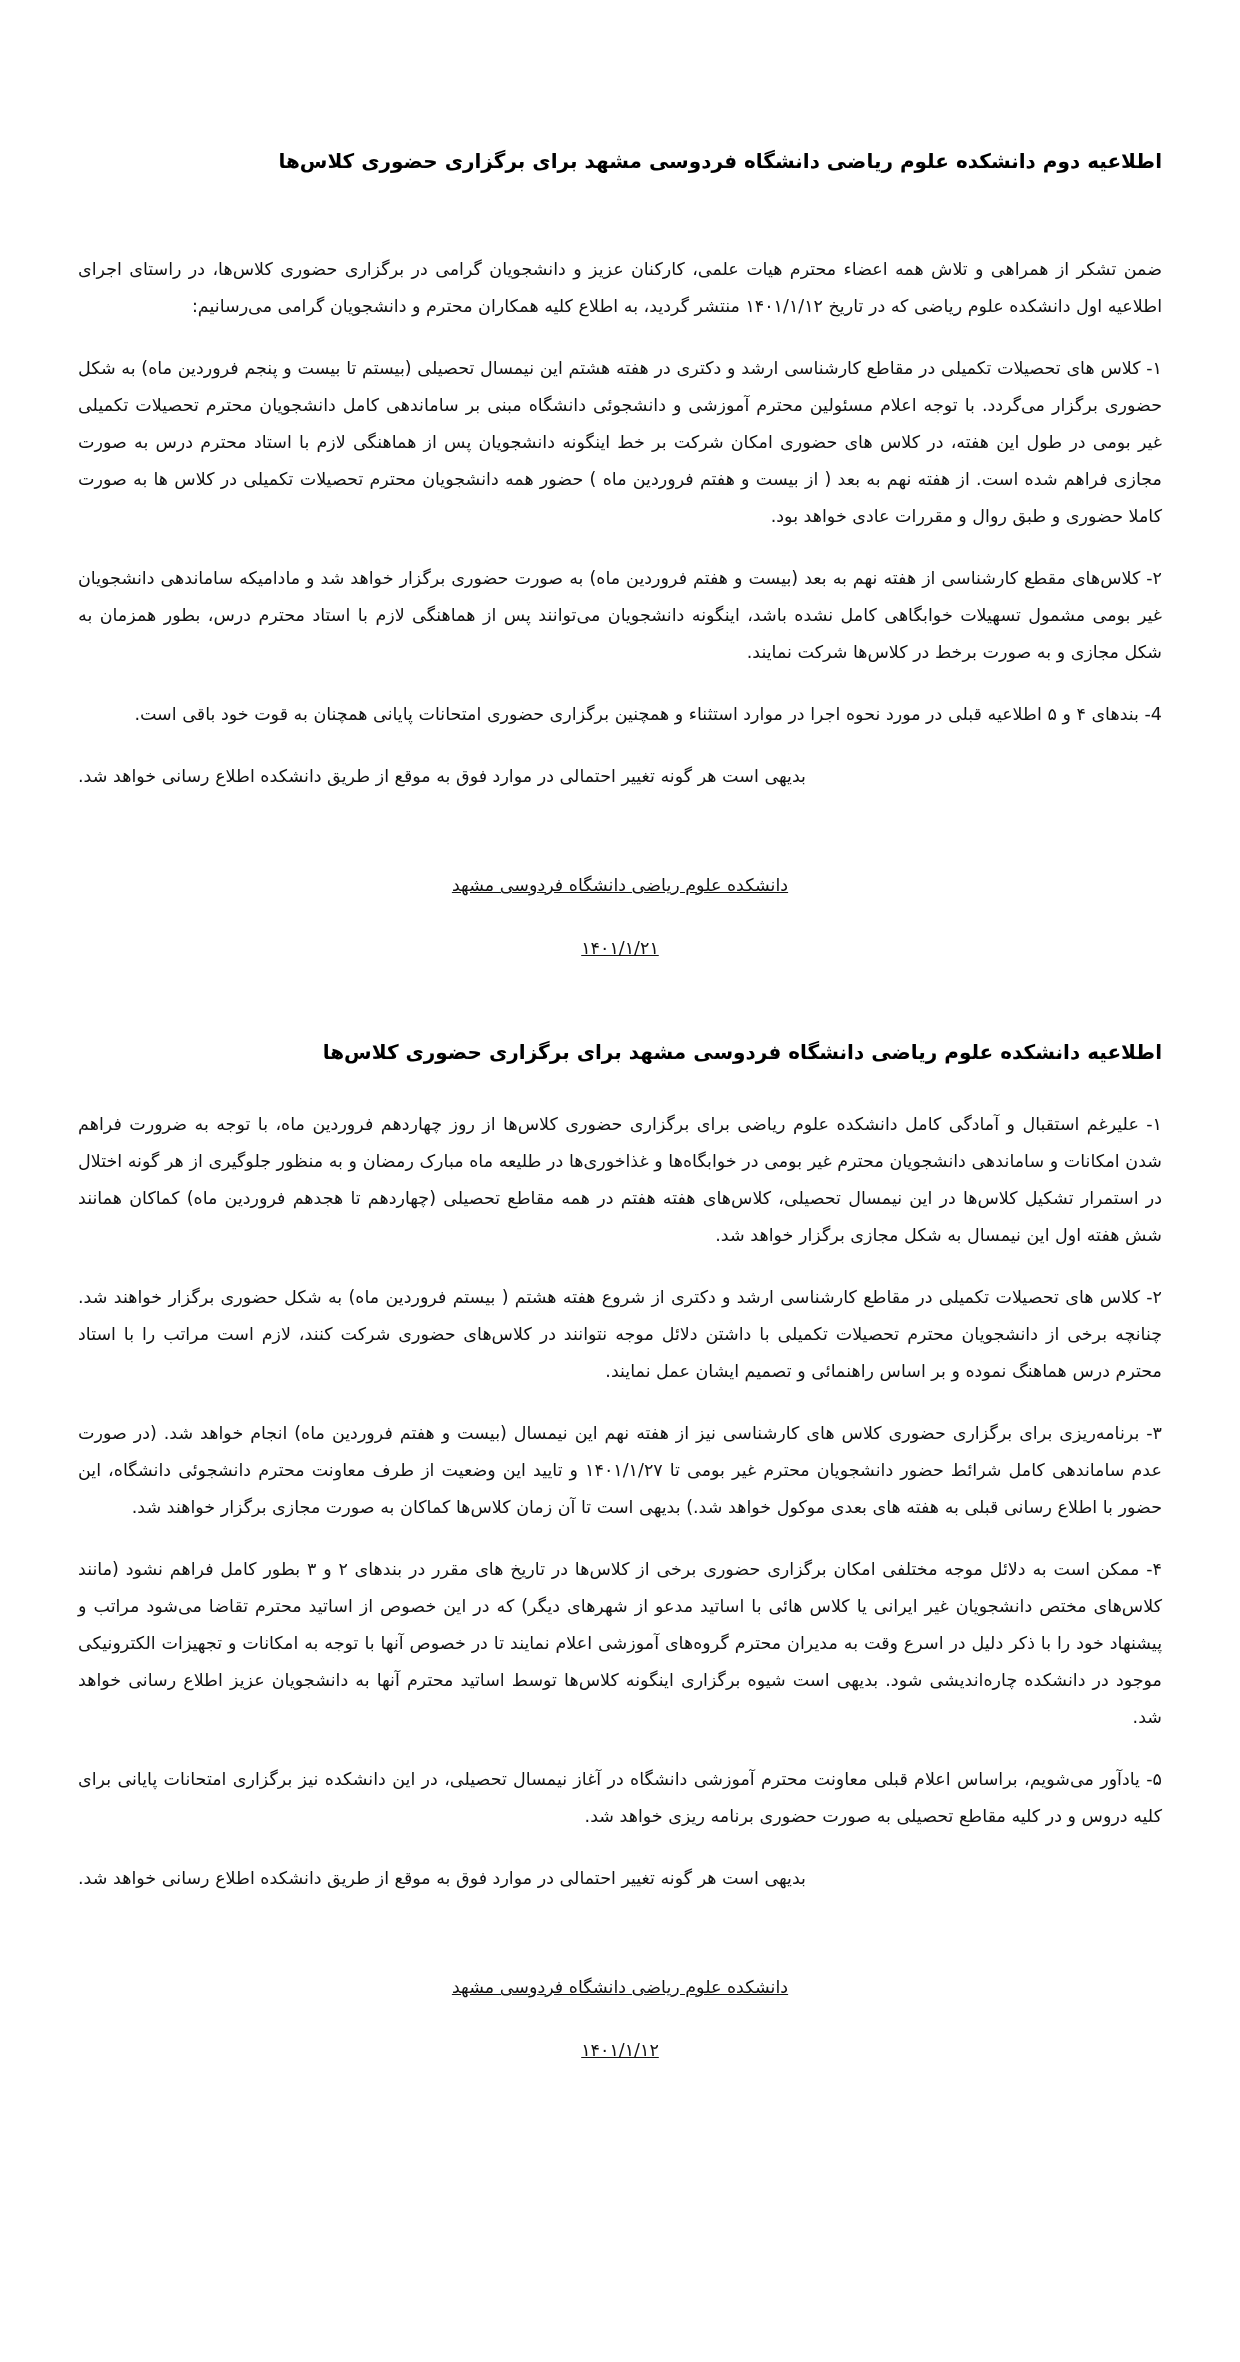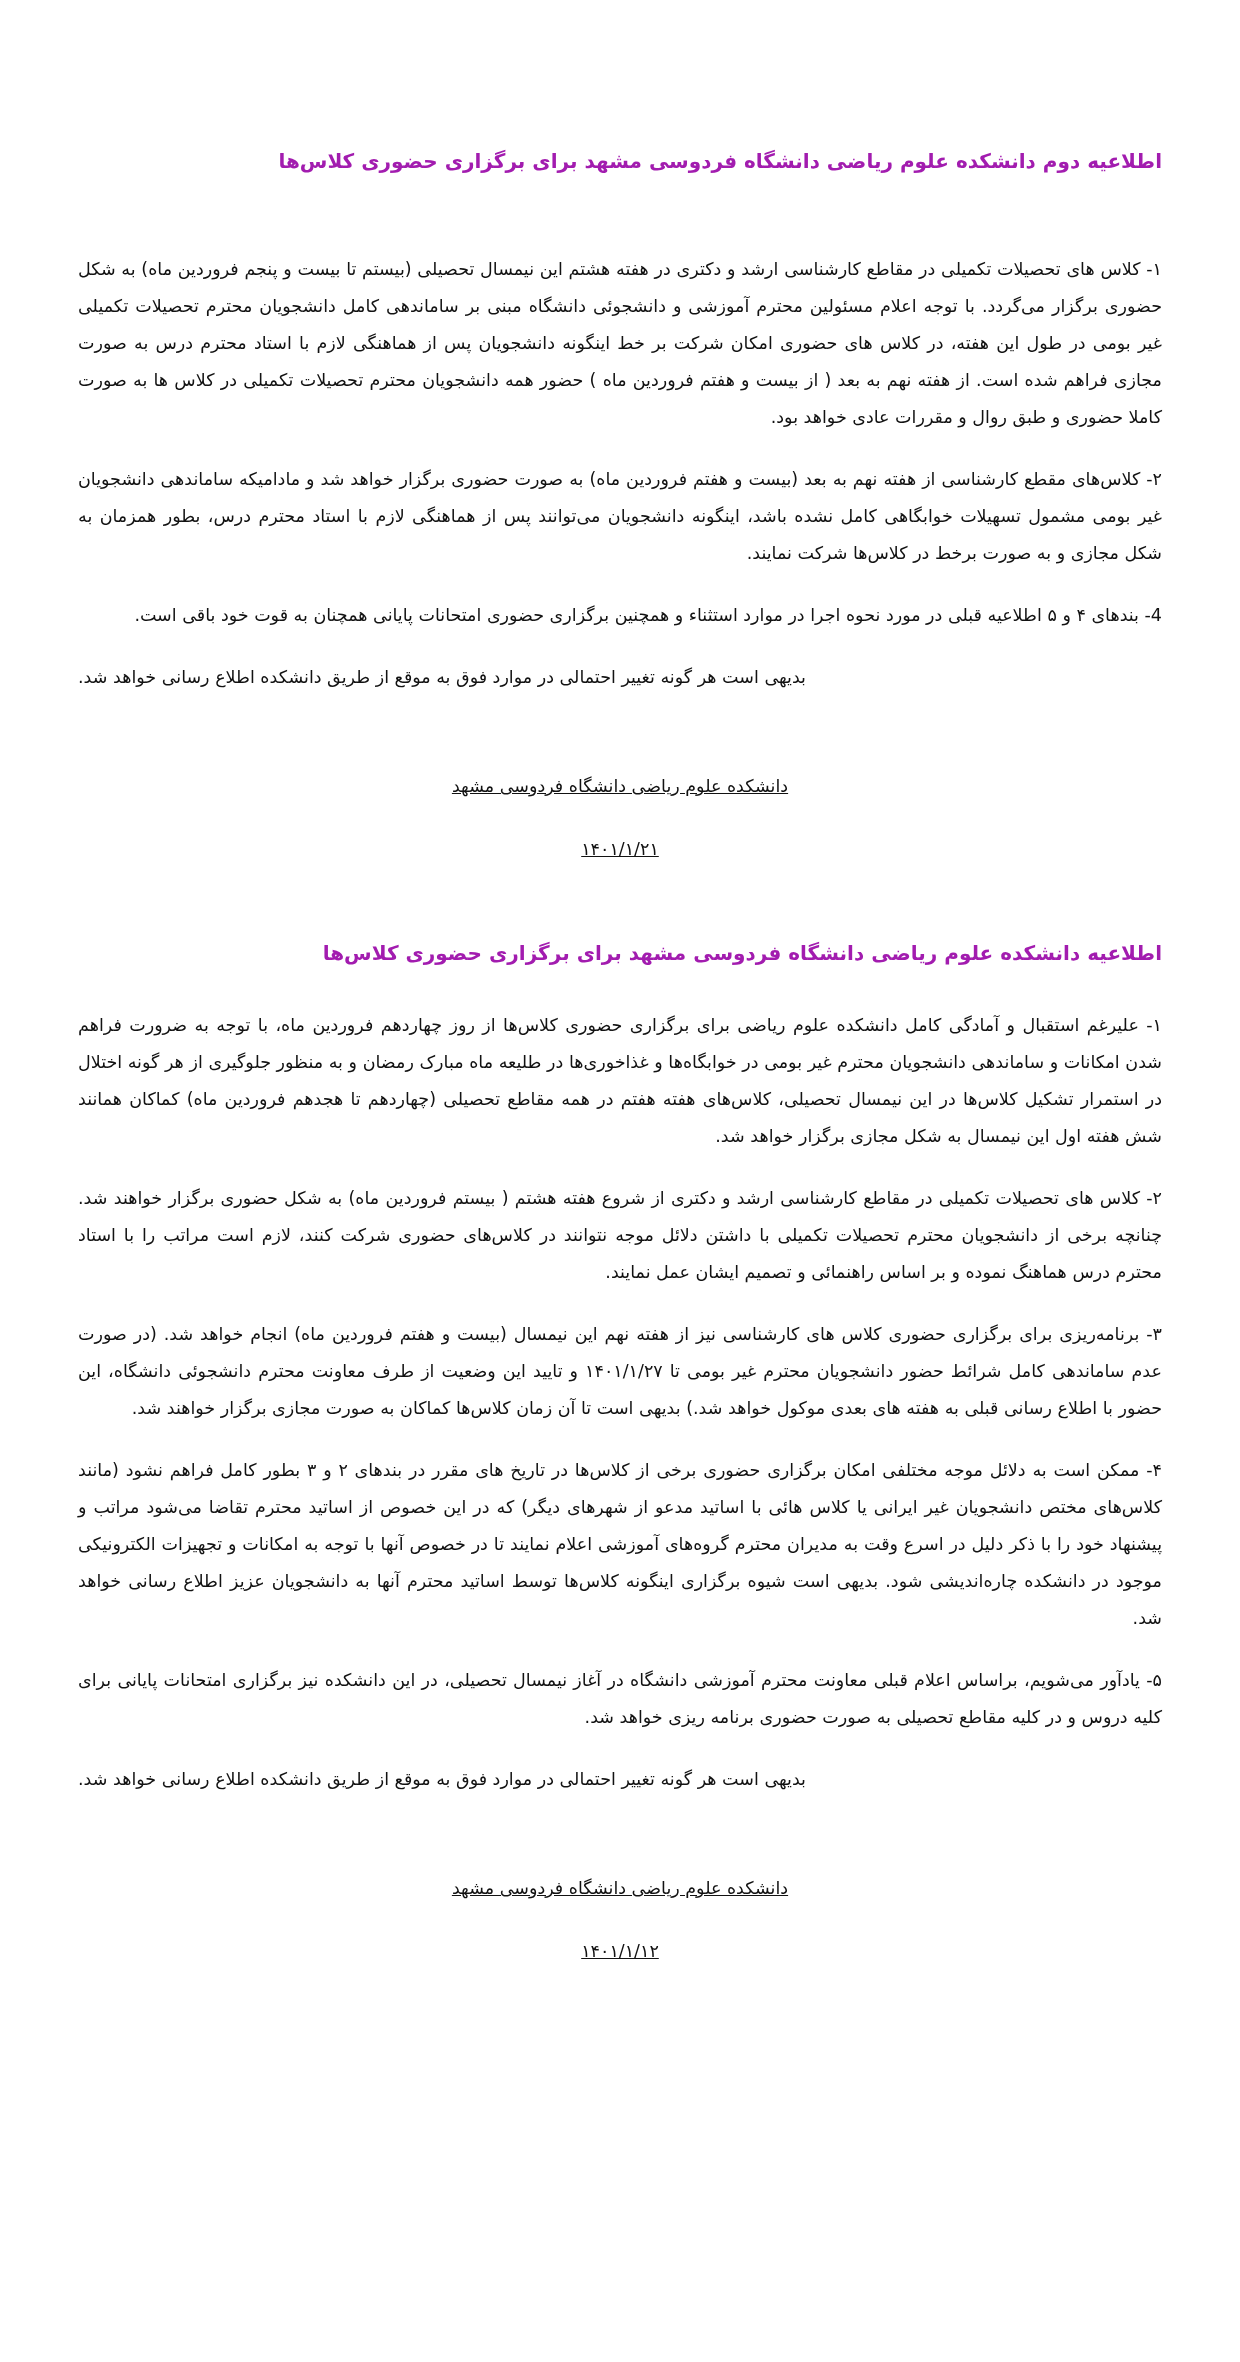--- a/index.html
+++ b/index.html
@@ -13,21 +13,21 @@
     box-sizing: border-box;
     padding: 146px 78px 70px 78px;
     direction: rtl;
     font-family: "DejaVu Sans", sans-serif;
     color: #121212;
   }
   .announcement { display: block; }
   .doc-title {
     font-size: 20px;
     font-weight: bold;
-    color: #a21caf;
+    color: #000000;
     text-align: right;
     line-height: 1.55;
     margin: 0 0 74px 0;
   }
   .announcement-2 .doc-title {
     margin-bottom: 38px;
   }
   .para {
     font-size: 17.5px;
     line-height: 37px;
@@ -57,20 +57,21 @@
   }
   .announcement-2 {
     margin-top: 70px;
   }
 </style>
 </head>
 <body>
 
 <section class="announcement announcement-1">
   <h1 class="doc-title">اطلاعیه دوم دانشکده علوم ریاضی دانشگاه فردوسی مشهد  برای برگزاری حضوری  کلاس‌ها</h1>
+  <p class="para">ضمن تشکر از همراهی و تلاش همه اعضاء محترم هیات علمی، کارکنان عزیز و دانشجویان گرامی در برگزاری حضوری کلاس‌ها، در راستای اجرای اطلاعیه اول دانشکده علوم ریاضی که در تاریخ ۱۴۰۱/۱/۱۲ منتشر گردید، به اطلاع کلیه همکاران محترم و دانشجویان گرامی می‌رسانیم:</p>
   <p class="para">۱- کلاس های تحصیلات تکمیلی در مقاطع کارشناسی ارشد و دکتری در هفته هشتم این نیمسال تحصیلی (بیستم تا بیست و پنجم فروردین ماه) به شکل حضوری برگزار می‌گردد. با توجه اعلام مسئولین محترم آموزشی و دانشجوئی دانشگاه مبنی بر ساماندهی کامل دانشجویان محترم تحصیلات تکمیلی غیر بومی در طول این هفته، در کلاس های حضوری امکان شرکت بر خط اینگونه دانشجویان پس از هماهنگی لازم با استاد محترم درس به صورت مجازی فراهم شده است. از هفته نهم به بعد ( از بیست و هفتم فروردین ماه ) حضور همه دانشجویان محترم تحصیلات تکمیلی در کلاس ها به صورت کاملا حضوری و طبق روال و مقررات عادی خواهد بود.</p>
   <p class="para">۲- کلاس‌های مقطع کارشناسی از هفته نهم به بعد (بیست و هفتم فروردین ماه) به صورت حضوری برگزار خواهد شد و مادامیکه ساماندهی دانشجویان غیر بومی مشمول تسهیلات خوابگاهی کامل نشده باشد، اینگونه دانشجویان می‌توانند پس از هماهنگی لازم با استاد محترم درس، بطور همزمان به شکل مجازی و به صورت برخط در کلاس‌ها شرکت نمایند.</p>
   <p class="para">4- بندهای ۴ و ۵ اطلاعیه قبلی در مورد نحوه اجرا در موارد استثناء و همچنین برگزاری حضوری امتحانات پایانی همچنان به قوت خود باقی است.</p>
   <p class="para closing">بدیهی است هر گونه تغییر احتمالی در موارد فوق به موقع از طریق دانشکده اطلاع رسانی خواهد شد.</p>
   <div class="signature-block">
     <p class="signature-line">دانشکده علوم ریاضی دانشگاه فردوسی مشهد</p>
     <p class="signature-date">۱۴۰۱/۱/۲۱</p>
   </div>
 </section>
 

